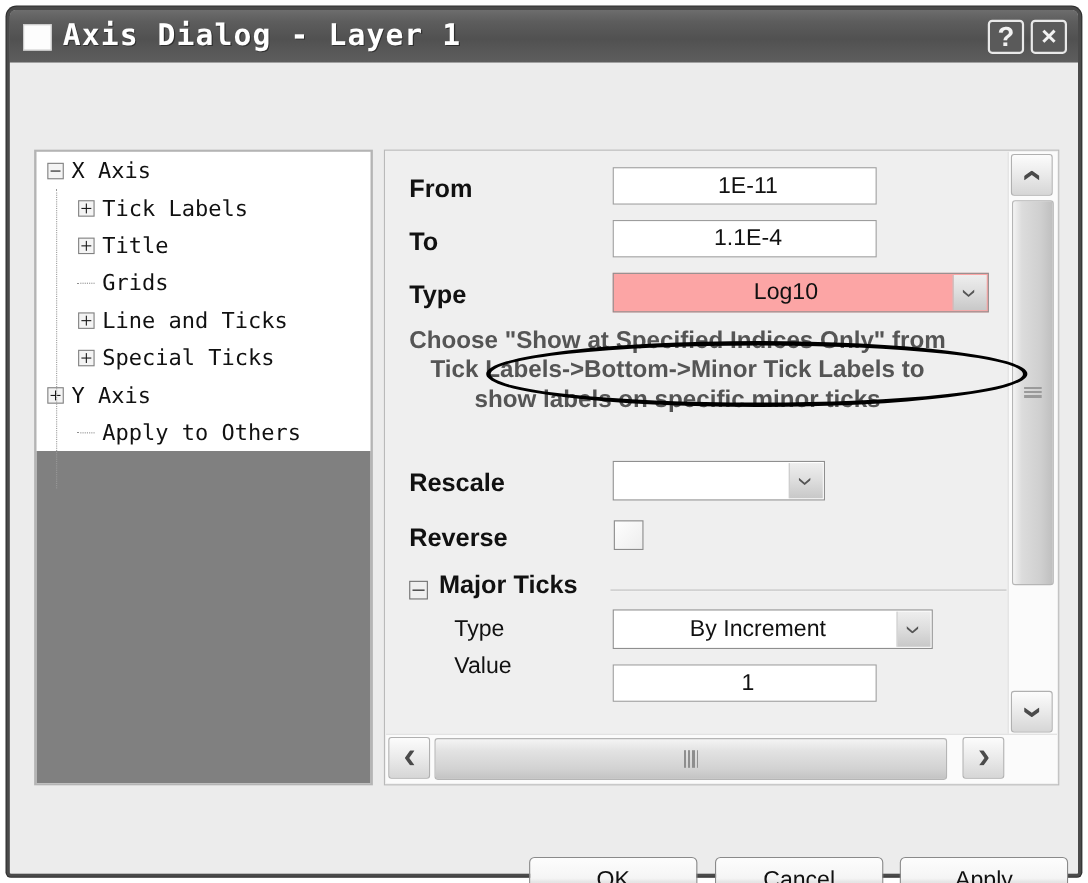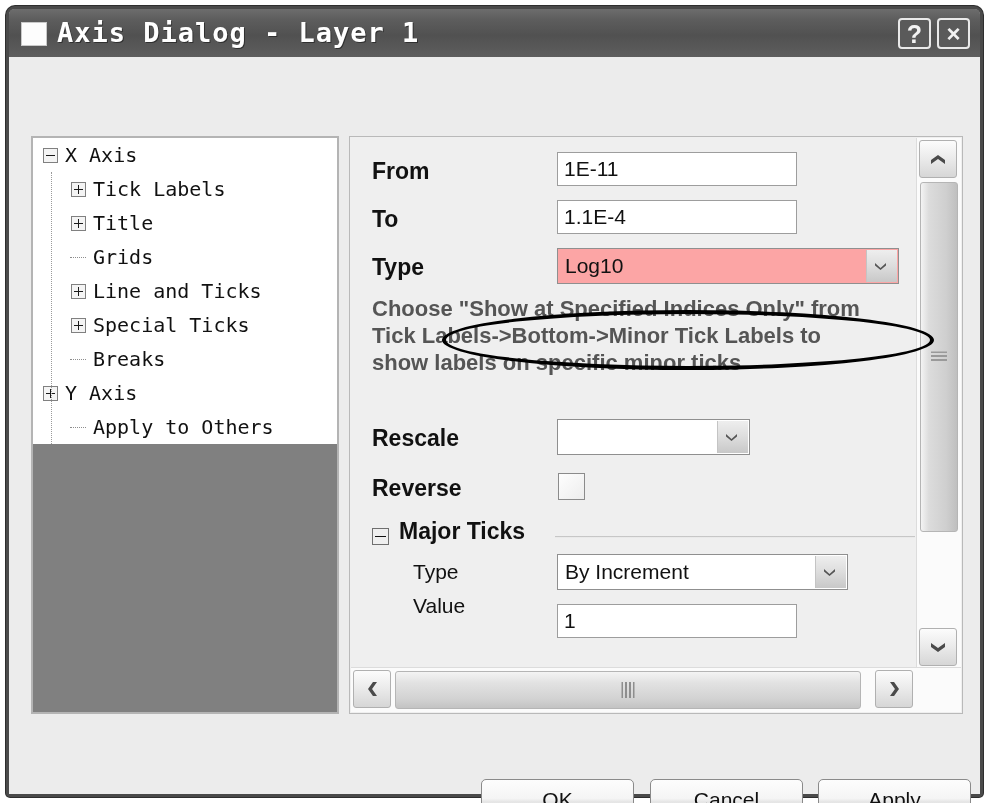--- a/index.html
+++ b/index.html
@@ -170,20 +170,21 @@
   }
 
   
   .right-panel {
     position: absolute;
     left: 340px; top: 79px;
     width: 614px; height: 578px;
     background: #efefef;
     border: 1px solid #b9b9b9;
     box-sizing: border-box;
+    text-align: center;
   }
   .form-area {
     position: absolute;
     left: 0; top: 0;
     width: 568px; height: 542px;
     overflow: hidden;
   }
 
   .f-label {
     position: absolute;
@@ -415,21 +416,20 @@
 
     <div class="tree-panel">
       <div class="tree-inner">
         <div class="tree-rows" id="tree-rows">
             <div class="tree-row"><span class="expander" style="left: 10px;"></span><span class="tree-label" style="margin-left: 32px;">X Axis</span></div>
             <div class="tree-row"><span class="expander plus" style="left: 38px;"></span><span class="tree-label" style="margin-left: 60px;">Tick Labels</span></div>
             <div class="tree-row"><span class="expander plus" style="left: 38px;"></span><span class="tree-label" style="margin-left: 60px;">Title</span></div>
             <div class="tree-row"><span class="dotline" style="left: 37px;"></span><span class="tree-label" style="margin-left: 60px;">Grids</span></div>
             <div class="tree-row"><span class="expander plus" style="left: 38px;"></span><span class="tree-label" style="margin-left: 60px;">Line and Ticks</span></div>
             <div class="tree-row"><span class="expander plus" style="left: 38px;"></span><span class="tree-label" style="margin-left: 60px;">Special Ticks</span></div>
-            <div class="tree-row"><span class="dotline" style="left: 37px;"></span><span class="tree-label" style="margin-left: 60px;">Breaks</span></div>
             <div class="tree-row"><span class="expander plus" style="left: 10px;"></span><span class="tree-label" style="margin-left: 32px;">Y Axis</span></div>
             <div class="tree-row"><span class="dotline" style="left: 37px;"></span><span class="tree-label" style="margin-left: 60px;">Apply to Others</span></div>
           </div>
         <div class="vdot"></div>
       </div>
     </div>
 
     <div class="right-panel">
       <div class="form-area">
 

